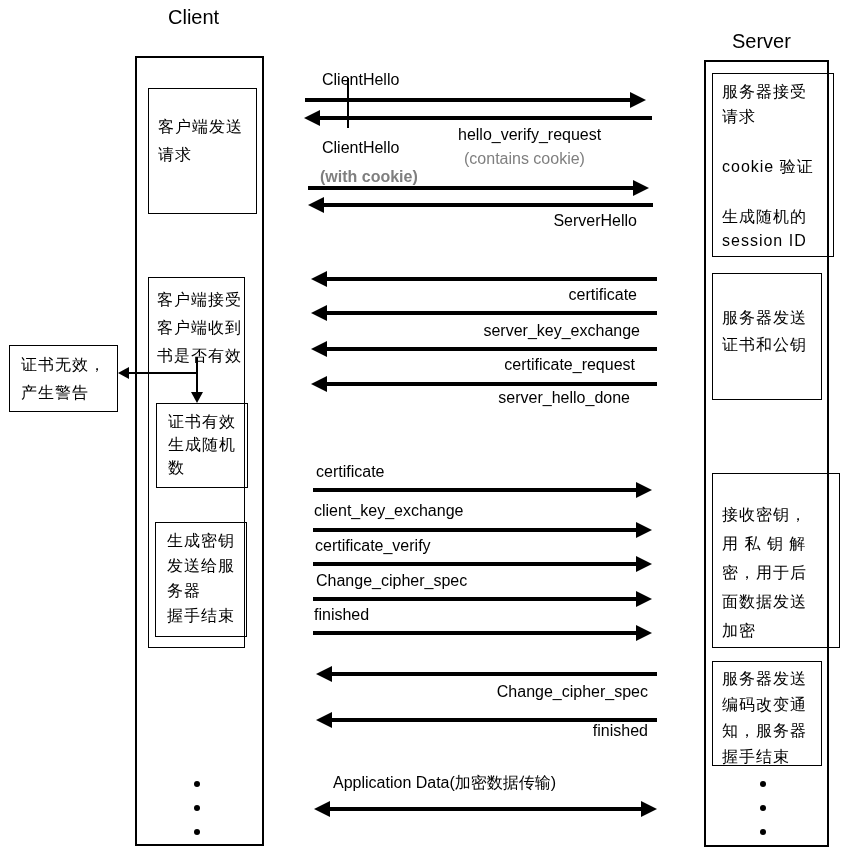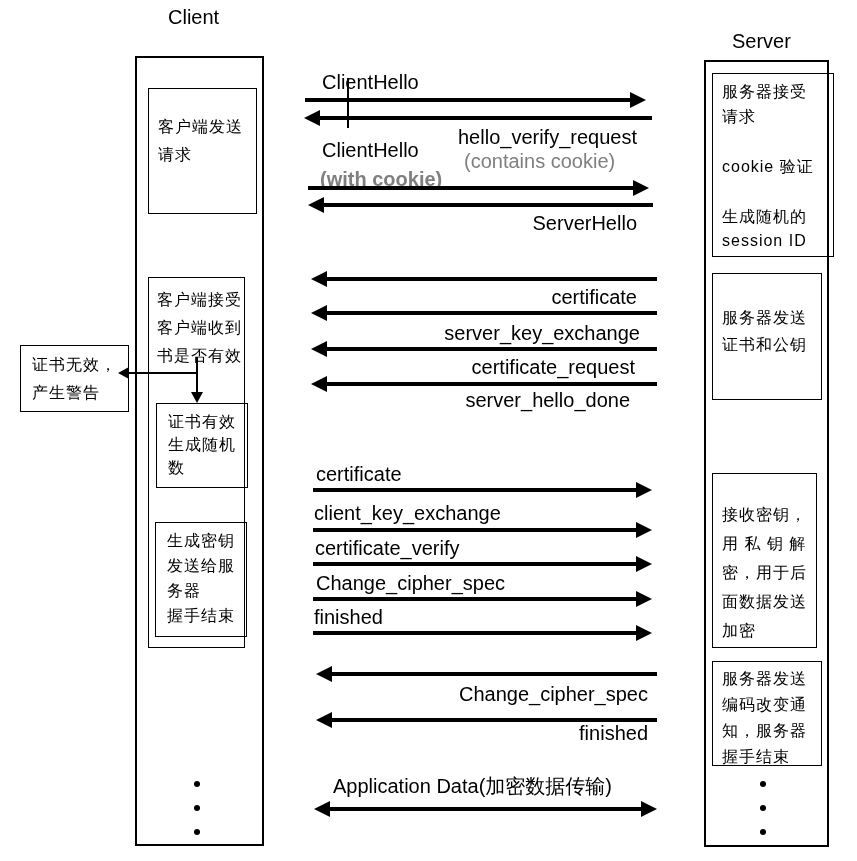--- a/index.html
+++ b/index.html
@@ -1,21 +1,21 @@
 <!DOCTYPE html>
 <html><head>
 <meta charset="utf-8">
 <style>
   html,body { margin:0; padding:0; background:#ffffff; }
   .canvas {
     position:relative; width:857px; height:861px; background:#ffffff;
     font-family:"Liberation Sans", sans-serif; color:#000000; overflow:hidden;
   }
   .title { position:absolute; font-size:20px; white-space:nowrap; }
-  .lbl   { position:absolute; font-size:20px; white-space:nowrap;text-align:right; }
+  .lbl   { position:absolute; font-size:16px; white-space:nowrap;text-align:right; }
   .muted { color:#7f7f7f; }
 
   .box   { position:absolute; border:1.5px solid #000; box-sizing:border-box;
            font-size:16px; letter-spacing:1px; }
   .box-thick { position:absolute; border:2.5px solid #000; box-sizing:border-box; background:transparent; }
   .ln    { white-space:nowrap; }
 
   
   .harr  { position:absolute; height:4px; background:#000; }
   .harr.right::after {
@@ -92,21 +92,21 @@
     <div class="ln">发送给服</div>
     <div class="ln">务器</div>
     <div class="ln">握手结束</div>
   </div>
 
 
   <div class="dot" style="left:194px;top:781px;"></div>
   <div class="dot" style="left:194px;top:805px;"></div>
   <div class="dot" style="left:194px;top:829px;"></div>
 
-  <div class="box" style="left:9px;top:345px;width:109px;height:67px;padding:5px 0 0 11px;line-height:28px;margin-left:11px;">
+  <div class="box" style="left:9px;top:345px;width:109px;height:67px;padding:5px 0 0 11px;line-height:28px;">
     <div class="ln">证书无效，</div>
     <div class="ln">产生警告</div>
   </div>
 
   <div class="box-thick" style="left:704px;top:60px;width:125px;height:787px;"></div>
 
   <div class="box" style="left:712px;top:73px;width:122px;height:184px;padding:8px 0 0 9px;">
     <div class="row25">服务器接受</div>
     <div class="row25">请求</div>
     <div class="row25"></div>
@@ -114,21 +114,21 @@
     <div class="row25"></div>
     <div class="row25">生成随机的</div>
     <div class="row25">session ID</div>
   </div>
 
   <div class="box" style="left:712px;top:273px;width:110px;height:127px;padding:30px 0 0 9px;line-height:27px;">
     <div class="ln">服务器发送</div>
     <div class="ln">证书和公钥</div>
   </div>
 
-  <div class="box" style="left:712px;top:473px;width:105px;height:175px;padding:26px 0 0 9px;line-height:29px;">
+  <div class="box" style="left:712px;top:473px;width:128px;height:175px;padding:26px 0 0 9px;line-height:29px;">
     <div class="ln">接收密钥，</div>
     <div class="ln">用 私 钥 解</div>
     <div class="ln">密，用于后</div>
     <div class="ln">面数据发送</div>
     <div class="ln">加密</div>
   </div>
 
   <div class="box" style="left:712px;top:661px;width:110px;height:105px;padding:4px 0 0 9px;line-height:26px;">
     <div class="ln">服务器发送</div>
     <div class="ln">编码改变通</div>

